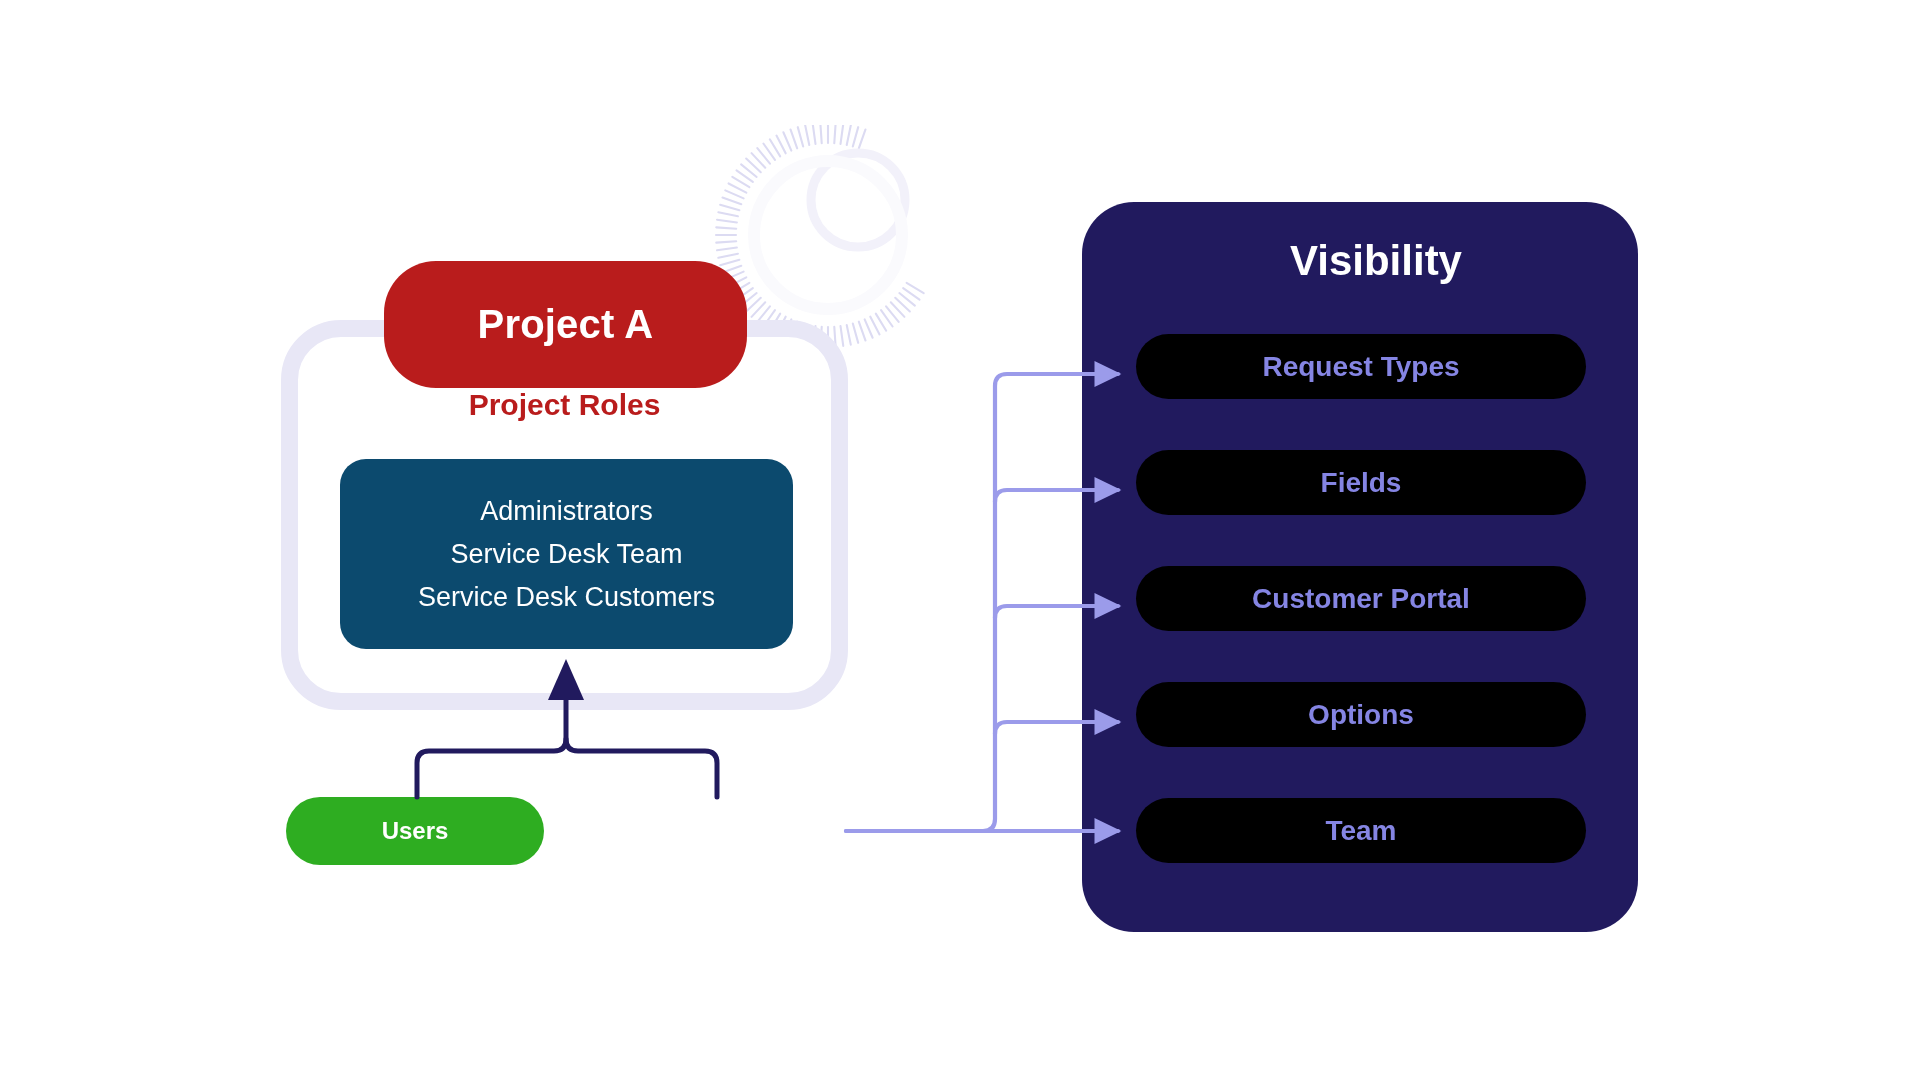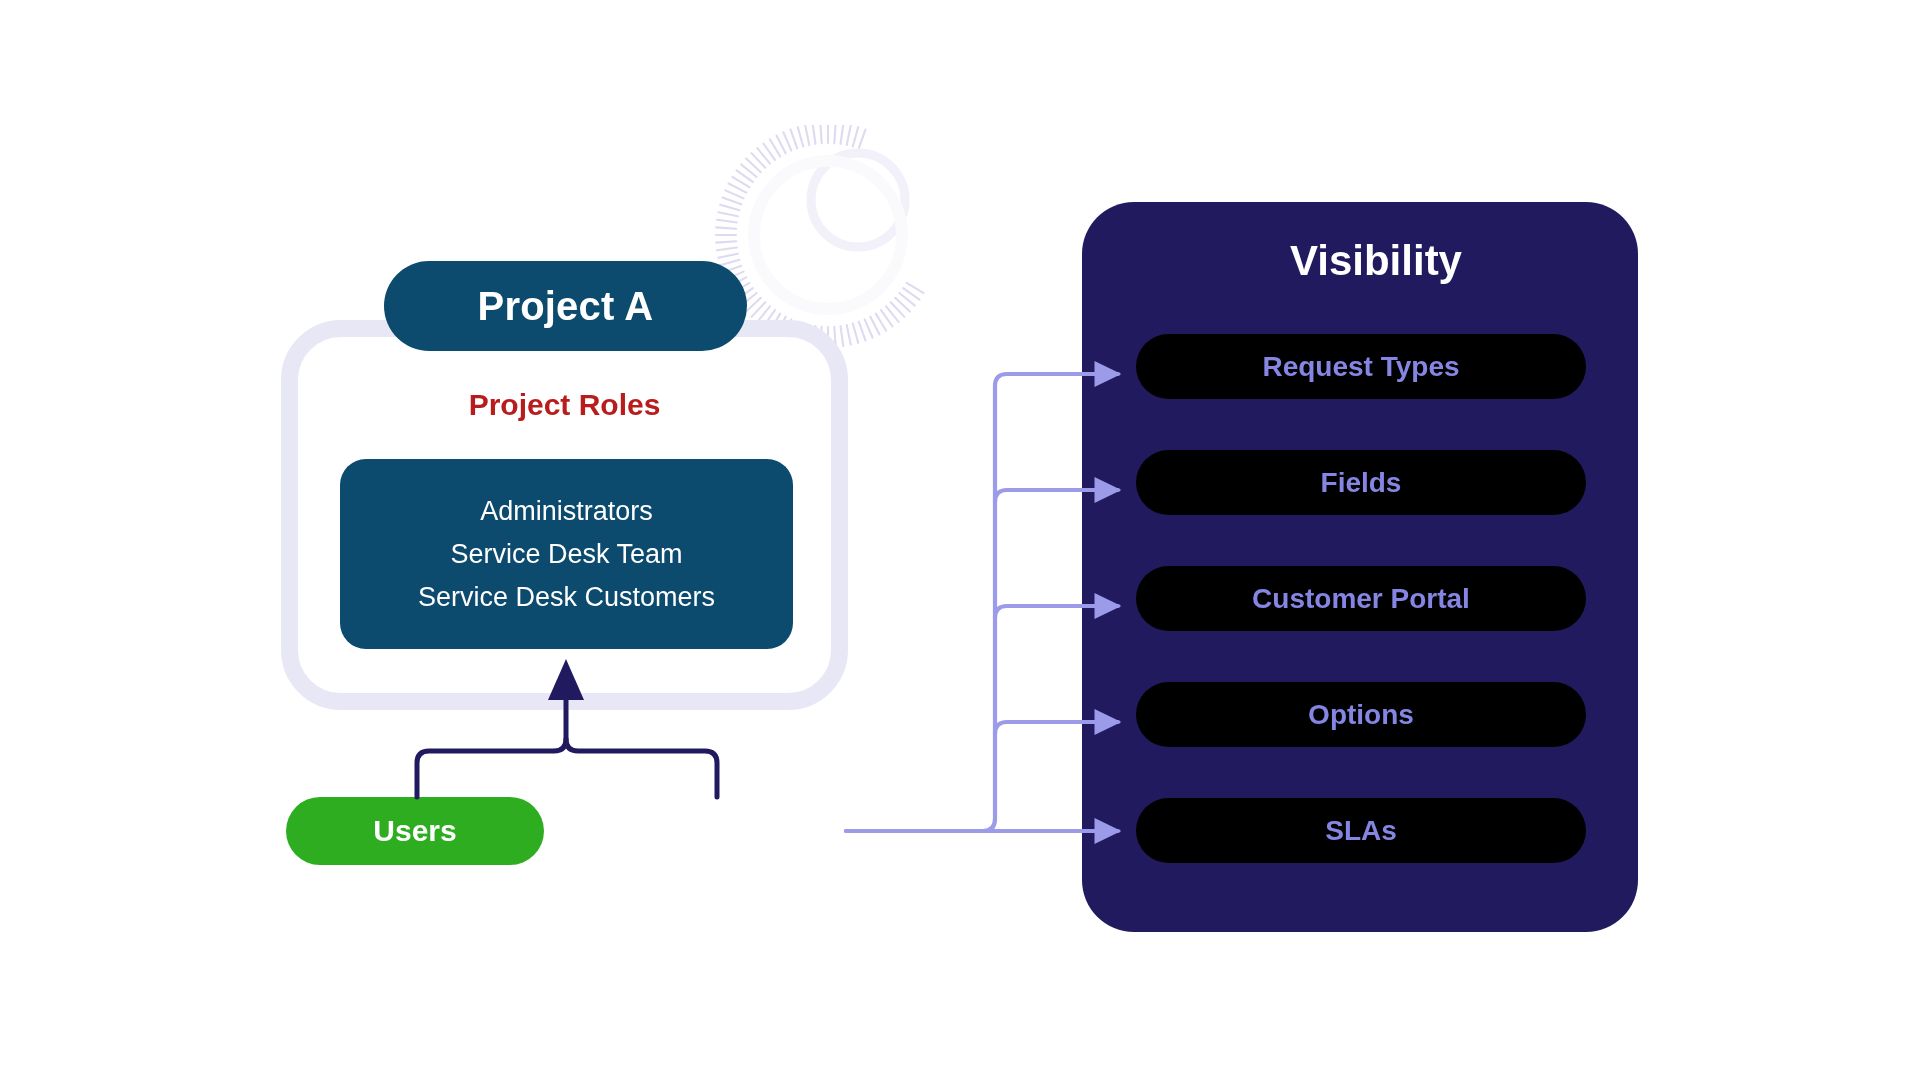--- a/index.html
+++ b/index.html
@@ -21,22 +21,22 @@
     left:281px; top:320px;
     width:567px; height:390px;
     border:17px solid #E8E7F6;
     border-radius:60px;
     background:#ffffff;
     box-sizing:border-box;
   }
   .project-pill{
     position:absolute;
     left:384px; top:261px;
-    width:363px; height:90px;
-    background:#0c4a6e;
+    width:363px; height:127px;
+    background:#b91c1c;
     border-radius:52px;
     display:flex;align-items:center;justify-content:center;
     z-index:5;
   }
   .project-pill .label{
     color:#ffffff;
     font-size:40px;
     font-weight:bold;
     letter-spacing:.2px;
   }
@@ -74,21 +74,21 @@
   .green-pill{
     position:absolute;
     height:68px;
     background:#2EAD21;
     border-radius:34px;
     display:flex;align-items:center;justify-content:center;
     z-index:6;
   }
   .green-pill .label{
     color:#ffffff;
-    font-size:30px;
+    font-size:24px;
     font-weight:bold;
   }
   #pill-users{left:286px; top:797px; width:258px;}
   #pill-groups{left:588px; top:797px; width:258px;}
 
   
   .visibility-panel{
     position:absolute;
     left:1082px; top:202px;
     width:556px; height:730px;
@@ -258,21 +258,21 @@
   <div class="vis-item" id="vis-1">
     <span class="label">Fields</span>
   </div>
   <div class="vis-item" id="vis-2">
     <span class="label">Customer Portal</span>
   </div>
   <div class="vis-item" id="vis-3">
     <span class="label">Options</span>
   </div>
   <div class="vis-item" id="vis-4">
-    <span class="label">SLAs</span>
+    <span class="label">Team</span>
   </div>
 
   <svg class="layer over" viewBox="0 0 1920 1080">
     <g fill="none" stroke="#211A5E" stroke-width="5" stroke-linecap="round">
       <path d="M417,797 L417,763 Q417,751 429,751 L554,751 Q566,751 566,739 L566,684"></path>
       <path d="M717,797 L717,763 Q717,751 705,751 L578,751 Q566,751 566,739"></path>
     </g>
     <path d="M566,659 L584,700 L548,700 Z" fill="#211A5E"></path>
   </svg>
 

